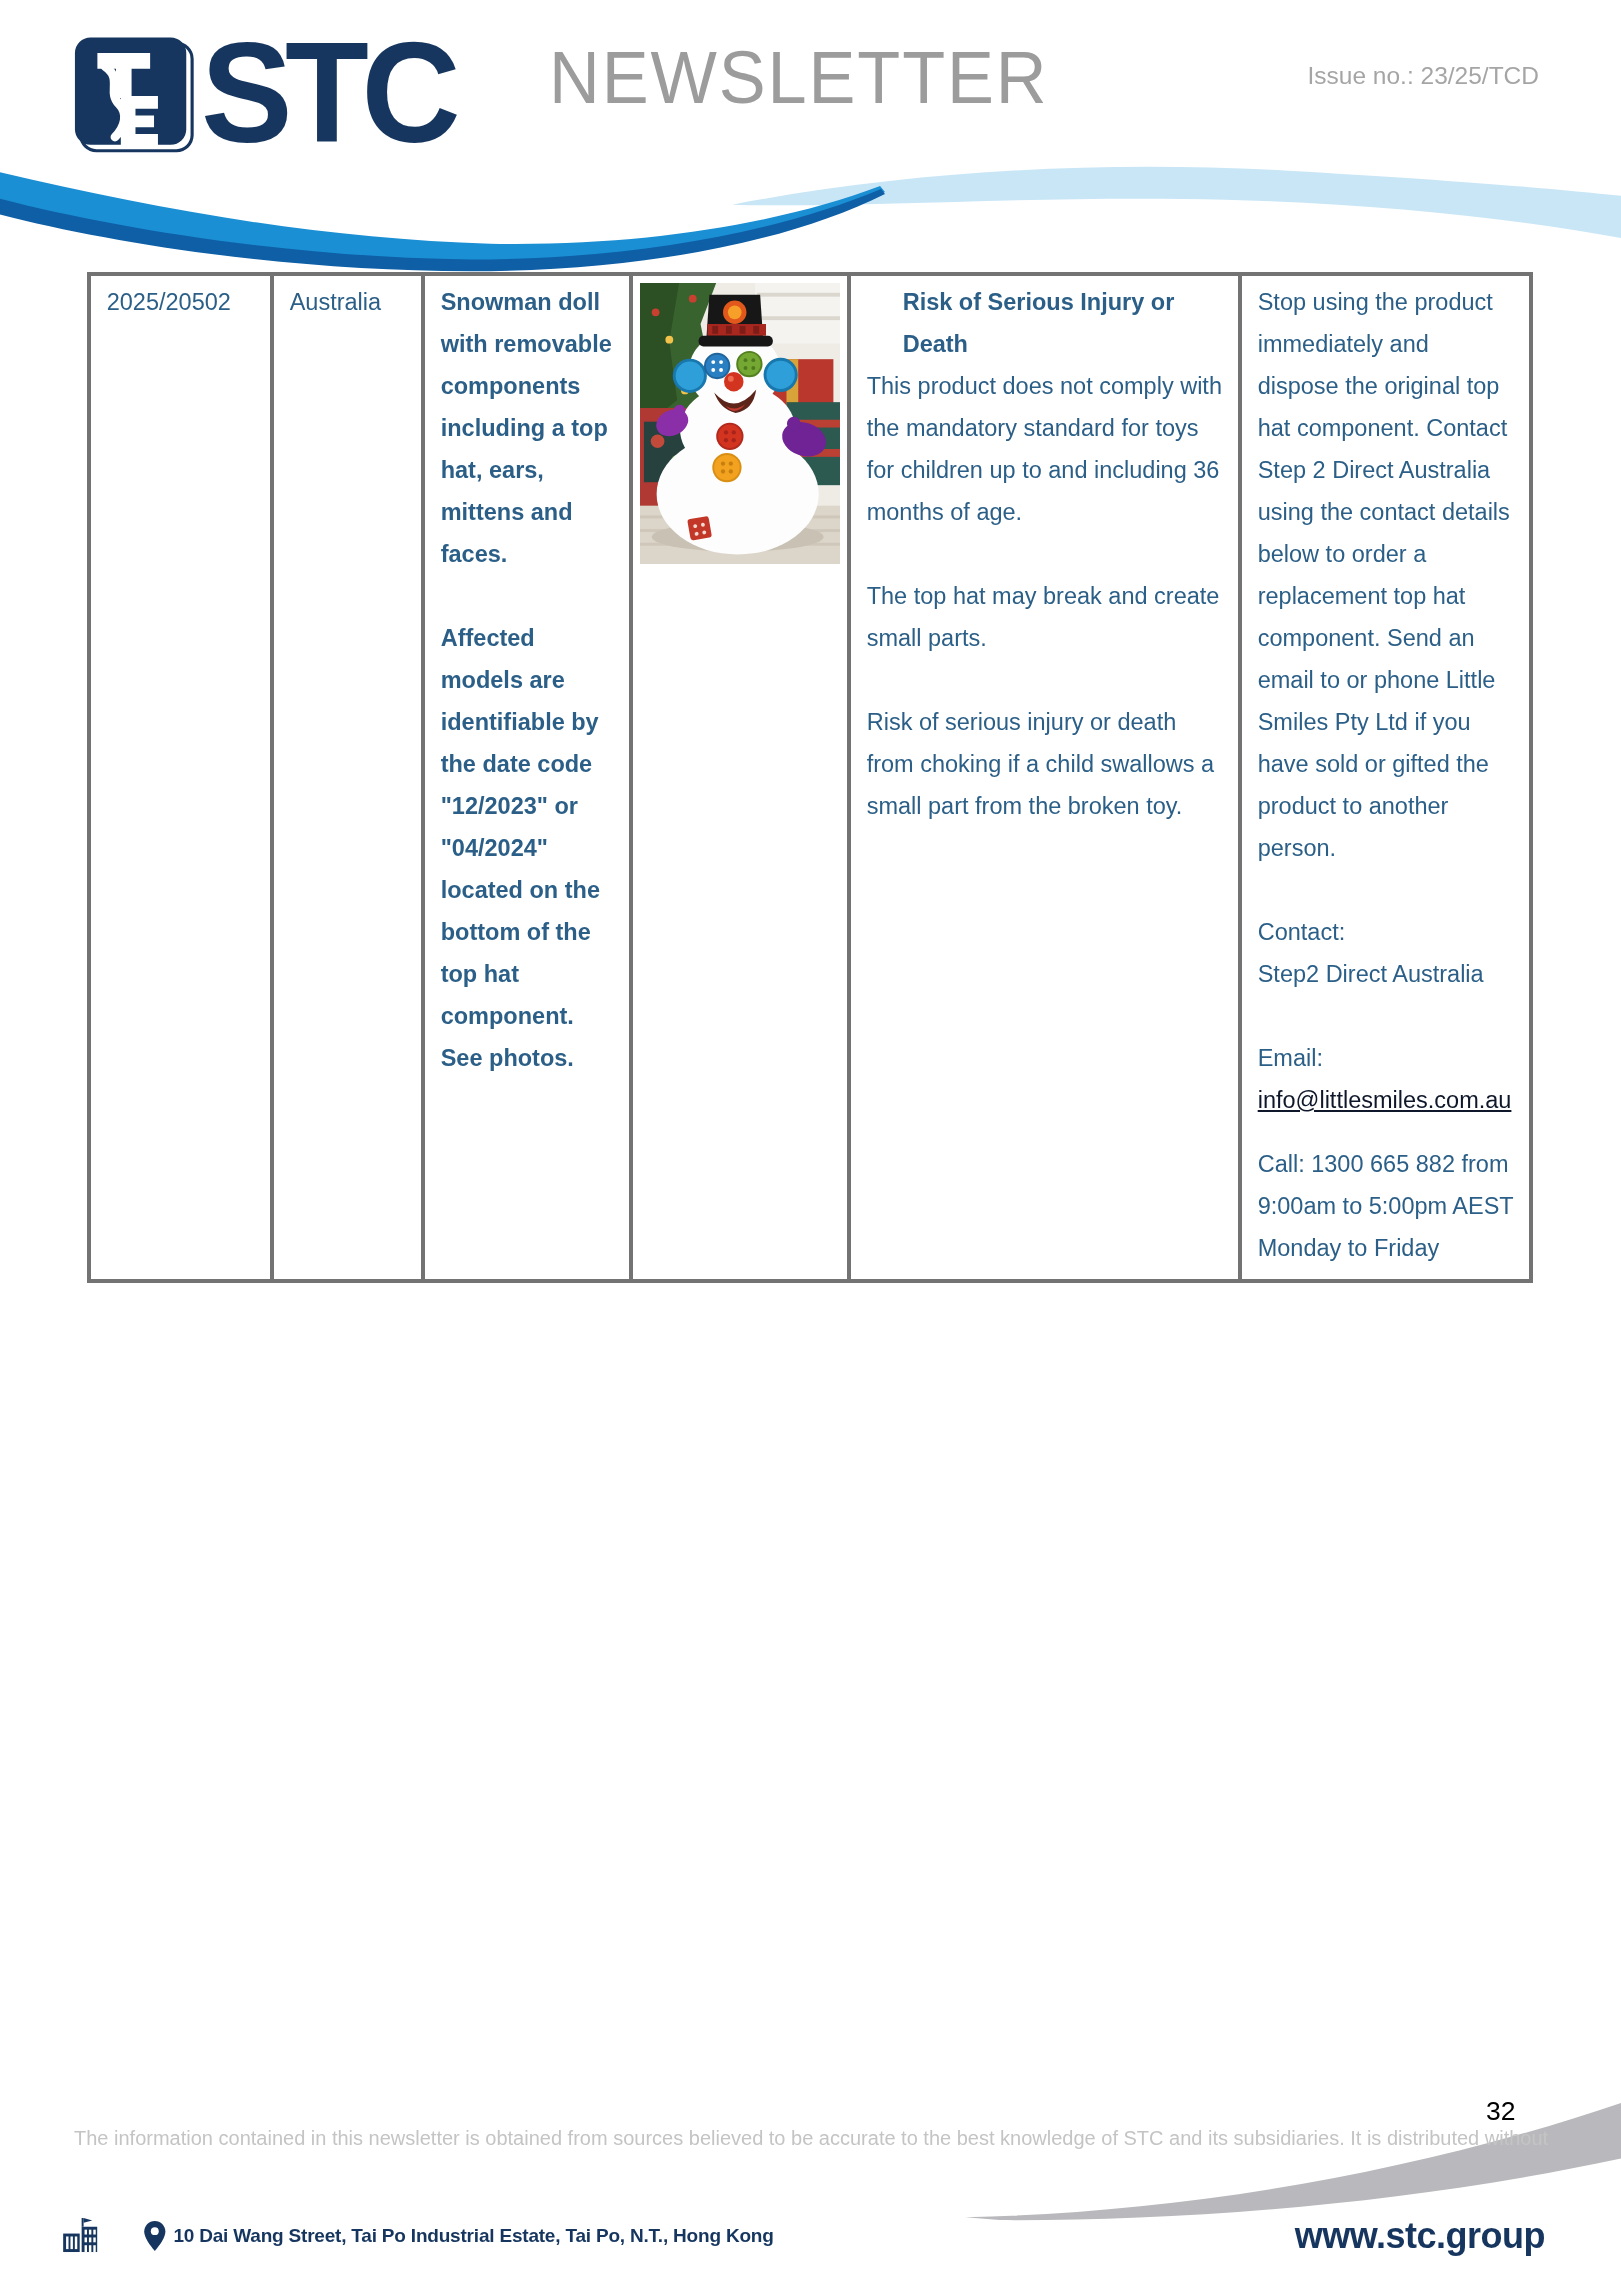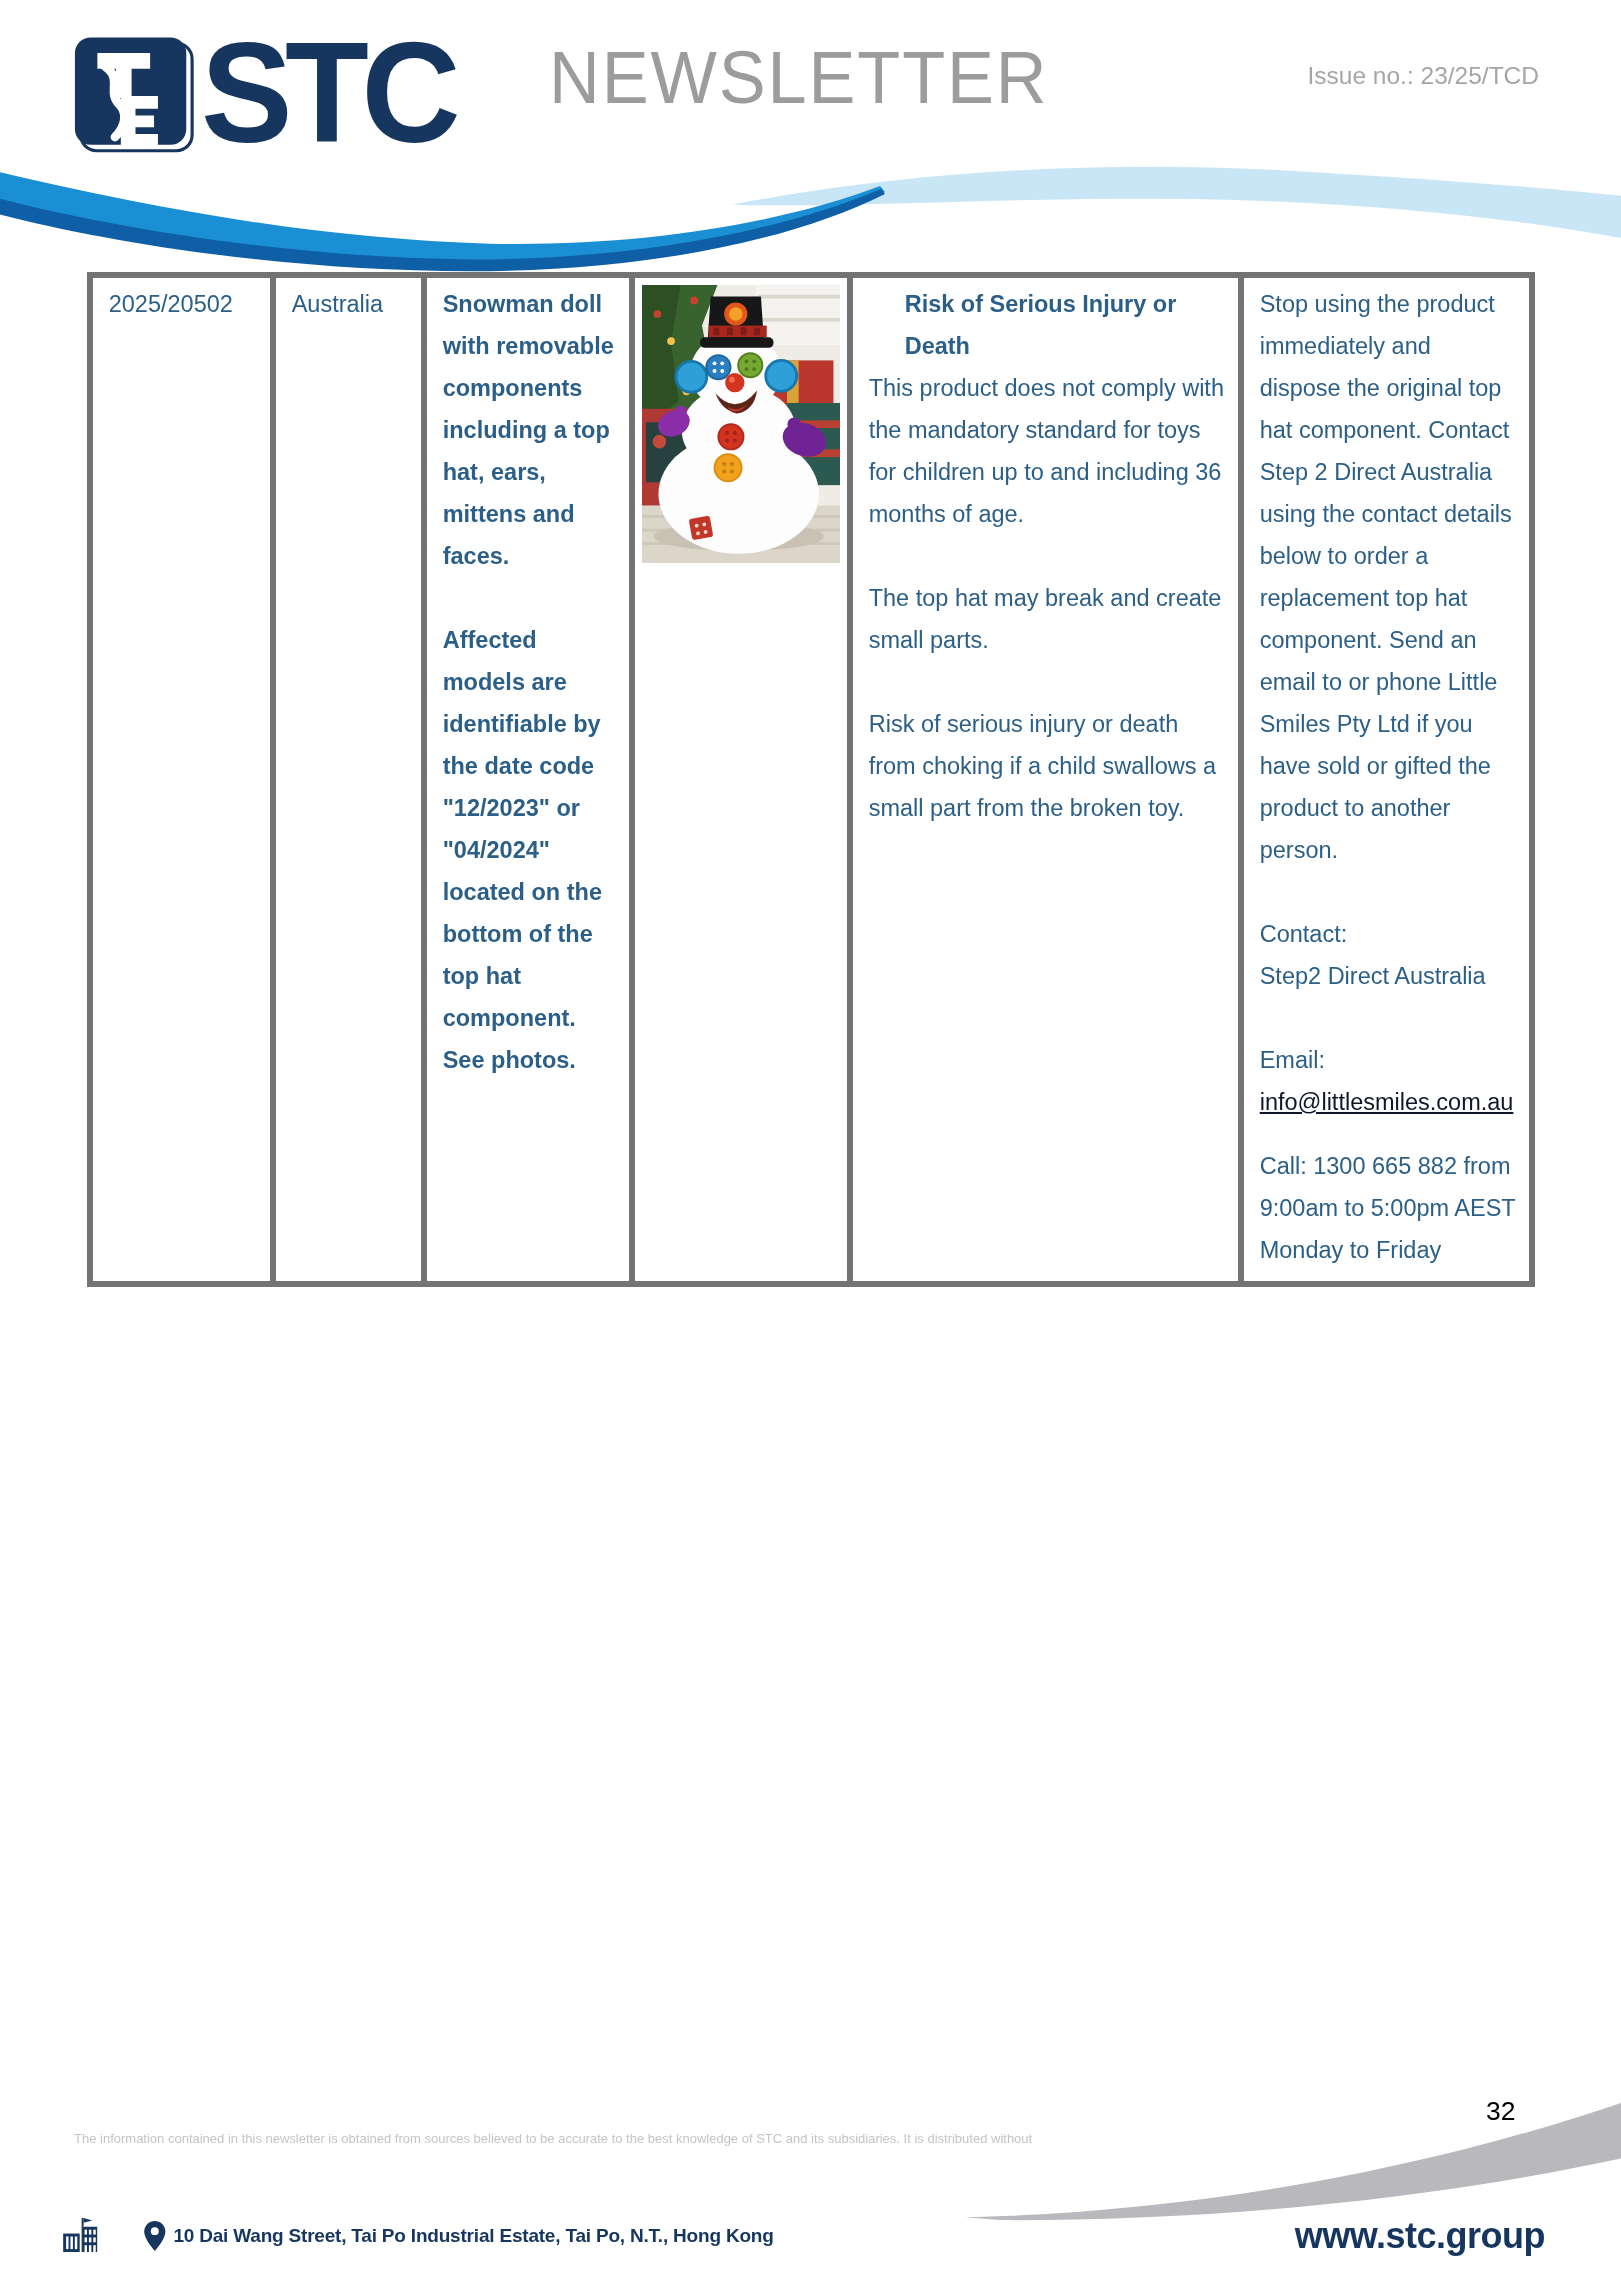--- a/index.html
+++ b/index.html
@@ -19,37 +19,37 @@
     letter-spacing:2px;transform:scaleX(.95);transform-origin:left top;line-height:78px;
   }
   .issue{position:absolute;right:82px;top:62px;font-size:24.5px;color:#a5a5a5;}
   .wave{position:absolute;left:0;top:143px;width:1621px;height:137px;display:block;}
   
   .recall-table{
     position:absolute;left:87px;top:272px;width:1442px;
     border-collapse:collapse;table-layout:fixed;
   }
   .recall-table td{
-    border:6px solid #737373;vertical-align:top;color:#2b5f87;
+    border:4px solid #737373;vertical-align:top;color:#2b5f87;
     font-size:23.5px;line-height:42px;padding:4.9px 13.7px 9.8px 15.7px;
   }
   .recall-table p{margin:0 0 42px 0;}
   .recall-table p:last-child{margin-bottom:0;}
   .bold{font-weight:bold;margin-left:36px;}
   .img-cell{padding:6.9px 6.9px 6.9px 6.9px !important;}
   .photo{width:100%;height:auto;display:block;}
   a.email{
     color:#0f172a;text-decoration:underline;overflow-wrap:anywhere;
     display:block;margin:0 0 22px 0;cursor:pointer;
   }
   
   .page-number{position:absolute;left:1486px;top:2096px;font-size:26.5px;color:#000;}
   .gray-swoosh{position:absolute;left:0;top:2098px;width:1621px;height:127px;display:block;}
   .disclaimer{
-    position:absolute;left:74px;top:2125px;font-size:13px;color:#c4c4c4;
+    position:absolute;left:74px;top:2125px;font-size:20px;color:#c4c4c4;
     line-height:27px;white-space:nowrap;
   }
   .hq{
     position:absolute;left:62px;right:76px;top:2213px;height:45px;
     display:flex;align-items:center;color:#16365f;
   }
   .hq-icon{width:49px;height:35px;display:block;}
   .pin-icon{width:21.6px;height:30px;display:block;margin-left:33px;}
   .hq-label,.addr{font-weight:bold;font-size:19px;letter-spacing:-0.2px;margin-left:9.8px;}
   .addr{margin-left:7.8px;}

